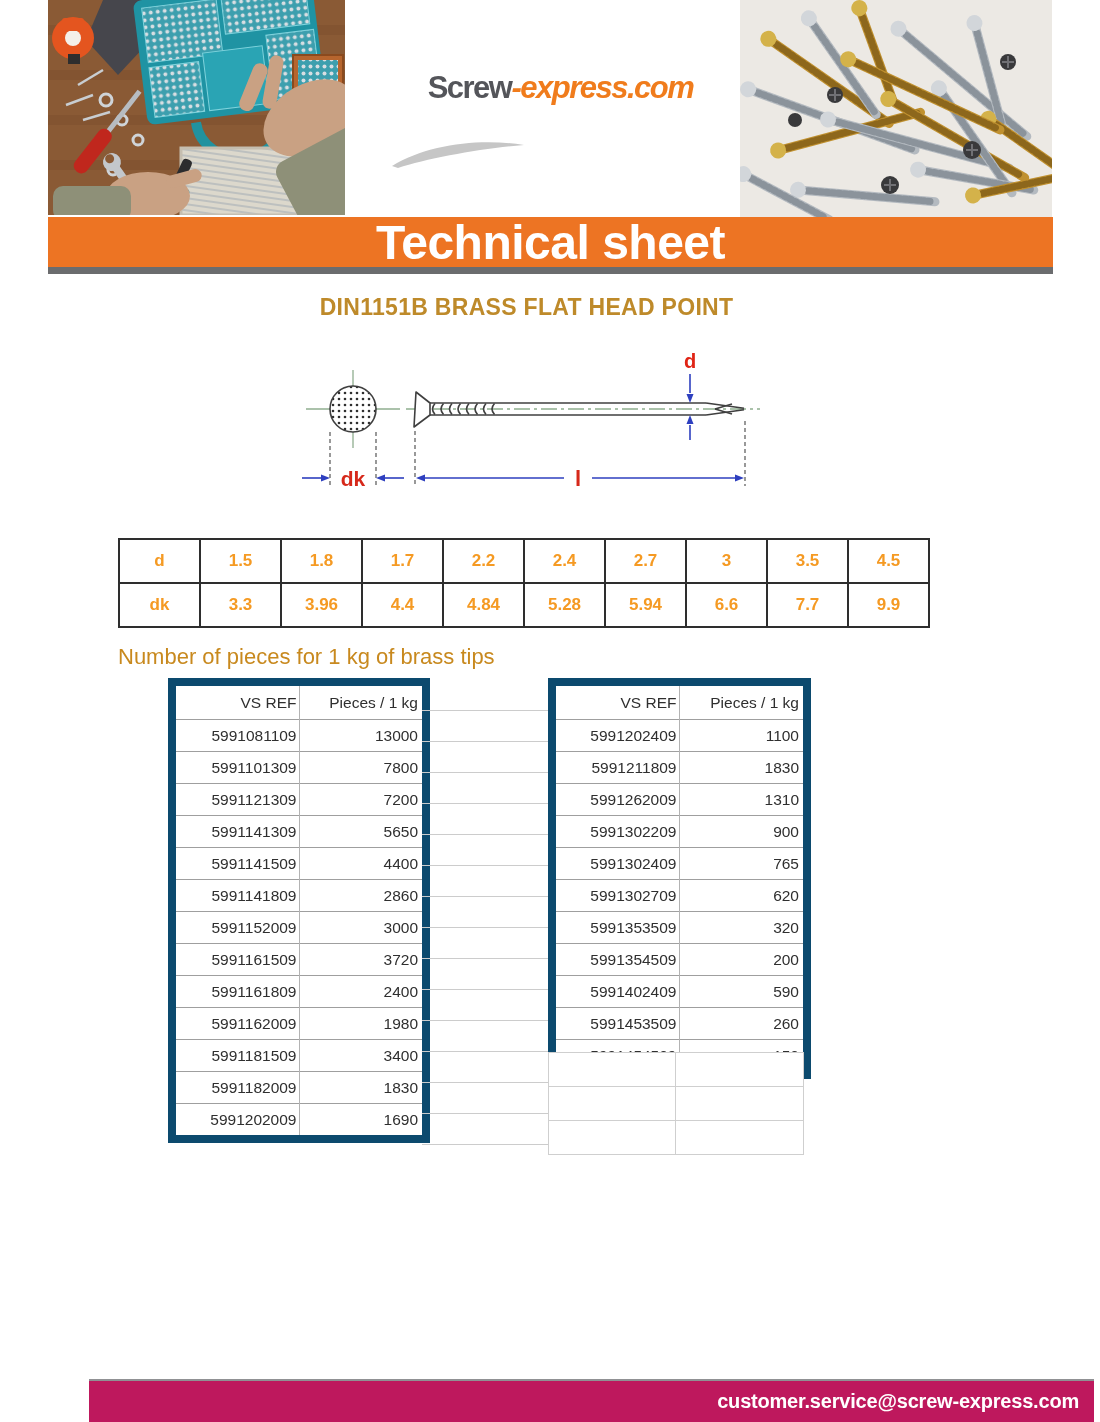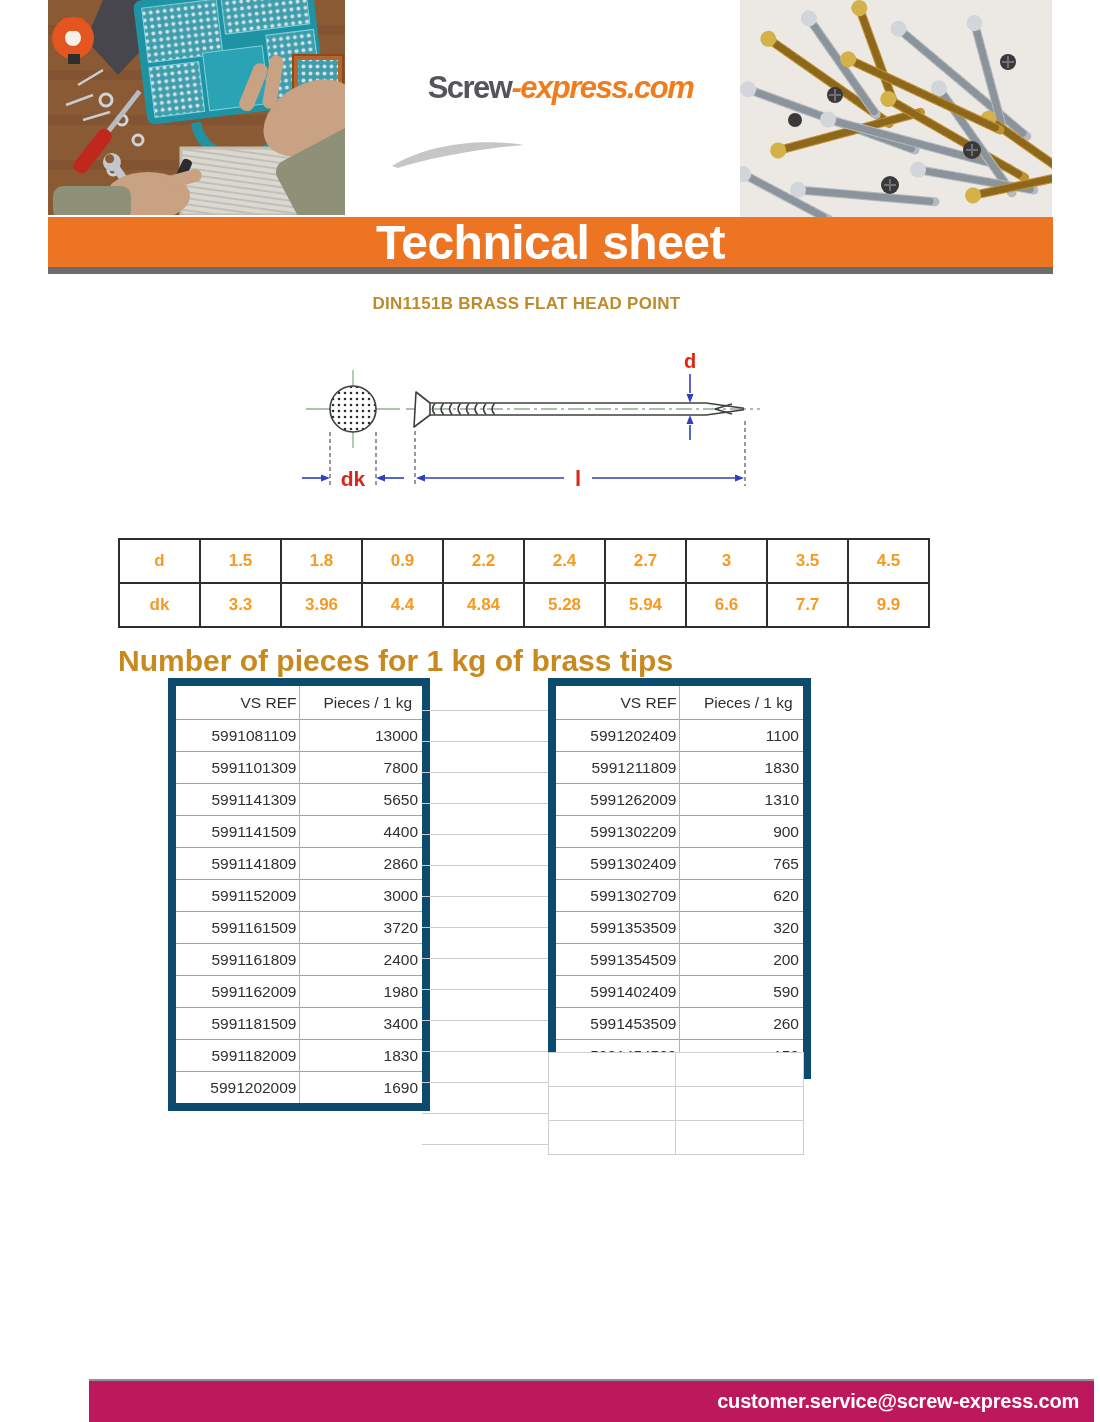--- a/index.html
+++ b/index.html
@@ -16,39 +16,39 @@
   #swoosh{left:388px;top:136px;width:140px;height:34px;}
 
   
   #banner{left:48px;top:217px;width:1005px;height:50px;background:#ED7423;
           display:flex;align-items:center;justify-content:center;}
   #banner .t{color:#ffffff;font-size:48px;font-weight:bold;letter-spacing:-0.5px;}
   #banner-underline{left:48px;top:267px;width:1005px;height:7px;background:#6B6C6E;}
 
   
   #product-title{left:0;top:294px;width:1053px;text-align:center;color:#BE8A2A;
-                 font-size:17px;font-weight:600;letter-spacing:0.3px;}
+                 font-size:23px;font-weight:600;letter-spacing:0.3px;}
 
   
   #diagram{left:288px;top:336px;width:484px;height:176px;}
 
   
   #dimtable{left:118px;top:538px;border-collapse:collapse;table-layout:fixed;width:812px;}
   #dimtable td{border:2px solid #2E2E2E;background:#fff;text-align:center;height:40px;
                font-size:17px;font-weight:bold;color:#F59A23;}
 
   
-  #pieces-heading{left:118px;top:644px;font-size:30px;font-weight:700;color:#C8891E;}
+  #pieces-heading{left:118px;top:644px;font-size:22px;font-weight:400;color:#C8891E;}
 
   .ptable{border-collapse:collapse;table-layout:fixed;background:#fff;border:8px solid #0c4a6e;}
   .ptable td{height:31px;padding:0 4px 0 0;font-size:15.5px;color:#2F2F2F;text-align:right;
              vertical-align:middle;white-space:nowrap;overflow:hidden;border-top:1px solid #9F9F9F;}
   .ptable thead td{height:33px;border-top:none;}
   .ptable td.c1{border-right:1px solid #B3B3B3;padding-right:2px;}
-  .ptable thead td.c2{text-align:center;padding-left:18px;}
+  .ptable thead td.c2{text-align:right;padding-left:18px;}
 
   #left-table{left:168px;top:678px;width:254px;}
   #right-table{left:548px;top:678px;width:255px;}
 
   .etable{border-collapse:collapse;table-layout:fixed;background:#fff;}
   .etable td{height:31px;border:1px solid #CFCFCF;}
   #right-empty{left:548px;top:1052px;width:255px;}
 
   #ghost-col{left:422px;top:678px;width:126px;}
   #ghost-col .g{box-sizing:border-box;height:31px;border-bottom:1px solid #CCCCCC;}
@@ -296,21 +296,21 @@
     <text x="290" y="150" text-anchor="middle" font-size="22" font-weight="bold" fill="#D6281A" font-family="Liberation Sans, sans-serif">l</text>
   </svg>
 
   <table id="dimtable" class="abs">
     <tbody>
       <tr>
         <td>d</td>
 
       <td>1.5</td>
           <td>1.8</td>
-          <td>0.9</td>
+          <td>1.7</td>
           <td>2.2</td>
           <td>2.4</td>
           <td>2.7</td>
           <td>3</td>
           <td>3.5</td>
           <td>4.5</td>
         </tr>
       <tr>
         <td>dk</td>
 
@@ -345,20 +345,24 @@
         <tr>
           <td class="c1">5991081109</td>
           <td>13000</td>
         </tr>
 
         <tr>
           <td class="c1">5991101309</td>
           <td>7800</td>
         </tr>
 
+        <tr>
+          <td class="c1">5991121309</td>
+          <td>7200</td>
+        </tr>
 
         <tr>
           <td class="c1">5991141309</td>
           <td>5650</td>
         </tr>
 
         <tr>
           <td class="c1">5991141509</td>
           <td>4400</td>
         </tr>

